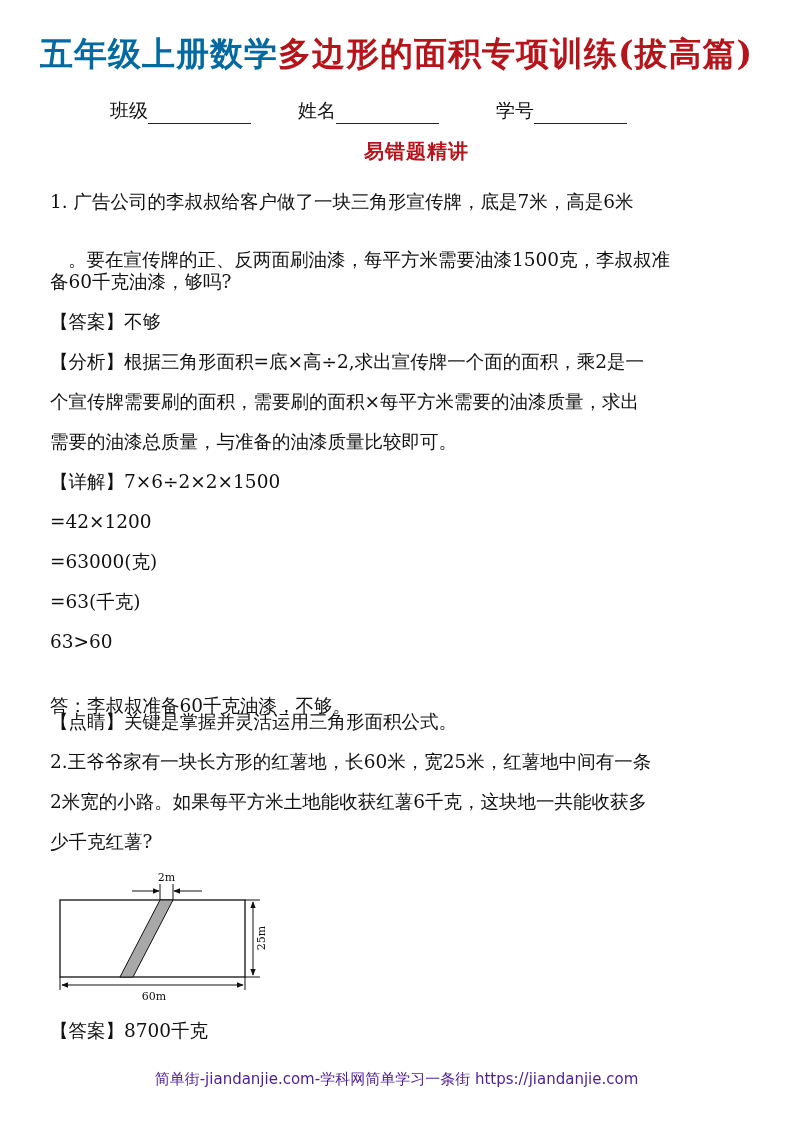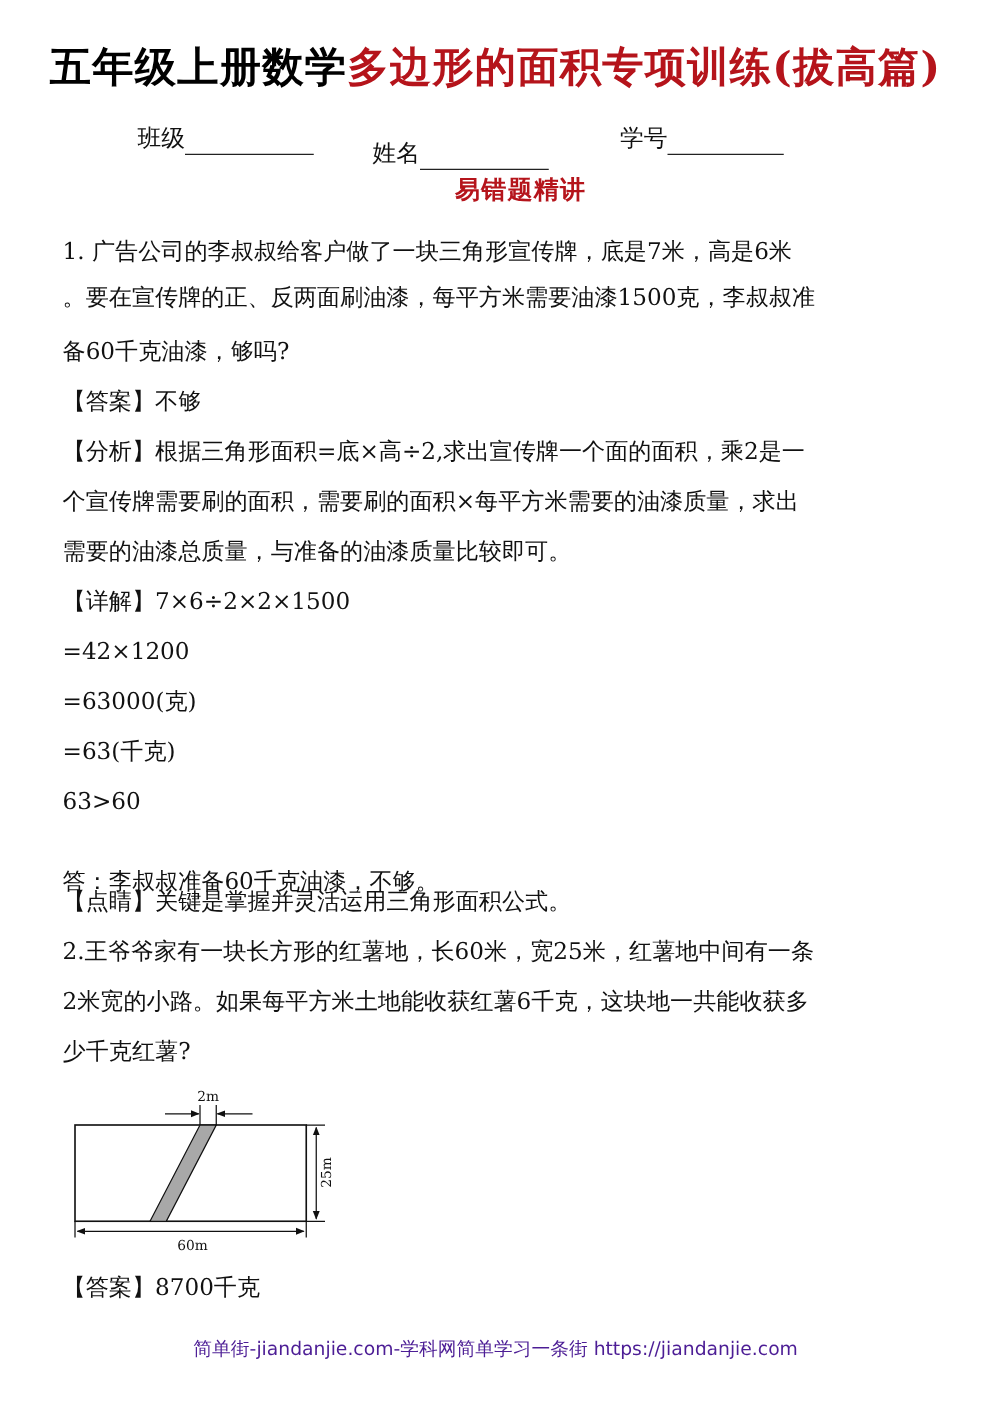--- a/index.html
+++ b/index.html
@@ -1,20 +1,20 @@
 <!DOCTYPE html>
 <html><head>
 <meta charset="utf-8">
 <style>
   html, body { margin: 0; padding: 0; background: #ffffff; }
   body { width: 793px; height: 1122px; position: relative; overflow: hidden;
          font-family: "DejaVu Serif", "Liberation Serif", serif; color: #111; }
   .title { position: absolute; top: 32px; left: 0; width: 793px; text-align: center;
            font-size: 33px; font-weight: bold; letter-spacing: 1px; white-space: nowrap; }
-  .title .black { color: #000000; margin-top: 31px; }
+  .title .black { color: #0369a1; margin-top: 31px; }
   .title .red { color: #b5141b; }
   .info-row { position: absolute; top: 98px; left: 110px; width: 600px; font-size: 19px; }
   .info-item { position: absolute; top: 0; white-space: nowrap; }
   .info-item .blank { display: inline-block; border-bottom: 1px solid #222; vertical-align: bottom; height: 20px; }
   .subtitle { position: absolute; top: 138px; left: 0; width: 793px; text-align: center;
               font-size: 20px; font-weight: bold; color: #b5141b; letter-spacing: 1px; margin-left: 20px; }
   .line { position: absolute; left: 50px; font-size: 18.5px; white-space: nowrap; line-height: 26px; }
   .diagram { position: absolute; left: 50px; top: 862px; width: 230px; height: 150px; }
   .footer { position: absolute; top: 1070px; left: 0; width: 793px; text-align: center;
             font-family: "DejaVu Sans", "Liberation Sans", sans-serif; font-size: 15px; color: #4c1d95; }
@@ -23,32 +23,32 @@
 <body>
 
 <div class="title">
   <span class="black">五年级上册数学</span><span class="red">多边形的面积专项训练(拔高篇)</span>
 </div>
 
 <div class="info-row">
   <div class="info-item" style="left:0;">
     <span>班级</span><span class="blank" style="width:103px;"></span>
   </div>
-  <div class="info-item" style="left:188px;margin-top:12px;">
+  <div class="info-item" style="left:188px;">
     <span>姓名</span><span class="blank" style="width:103px;"></span>
   </div>
   <div class="info-item" style="left:386px;">
     <span>学号</span><span class="blank" style="width:93px;"></span>
   </div>
 </div>
 
 <div class="subtitle">易错题精讲</div>
 
 <div class="line" style="top:189px;">1. 广告公司的李叔叔给客户做了一块三角形宣传牌，底是7米，高是6米</div>
-<div class="line" style="top:226px;">。要在宣传牌的正、反两面刷油漆，每平方米需要油漆1500克，李叔叔准</div>
+<div class="line" style="top:247px;margin-left:18px;">。要在宣传牌的正、反两面刷油漆，每平方米需要油漆1500克，李叔叔准</div>
 <div class="line" style="top:269px;">备60千克油漆，够吗?</div>
 <div class="line" style="top:309px;">【答案】不够</div>
 <div class="line" style="top:349px;">【分析】根据三角形面积=底×高÷2,求出宣传牌一个面的面积，乘2是一</div>
 <div class="line" style="top:389px;">个宣传牌需要刷的面积，需要刷的面积×每平方米需要的油漆质量，求出</div>
 <div class="line" style="top:429px;">需要的油漆总质量，与准备的油漆质量比较即可。</div>
 <div class="line" style="top:469px;">【详解】7×6÷2×2×1500</div>
 <div class="line" style="top:509px;">=42×1200</div>
 <div class="line" style="top:549px;">=63000(克)</div>
 <div class="line" style="top:589px;">=63(千克)</div>
 <div class="line" style="top:629px;">63&gt;60</div>

